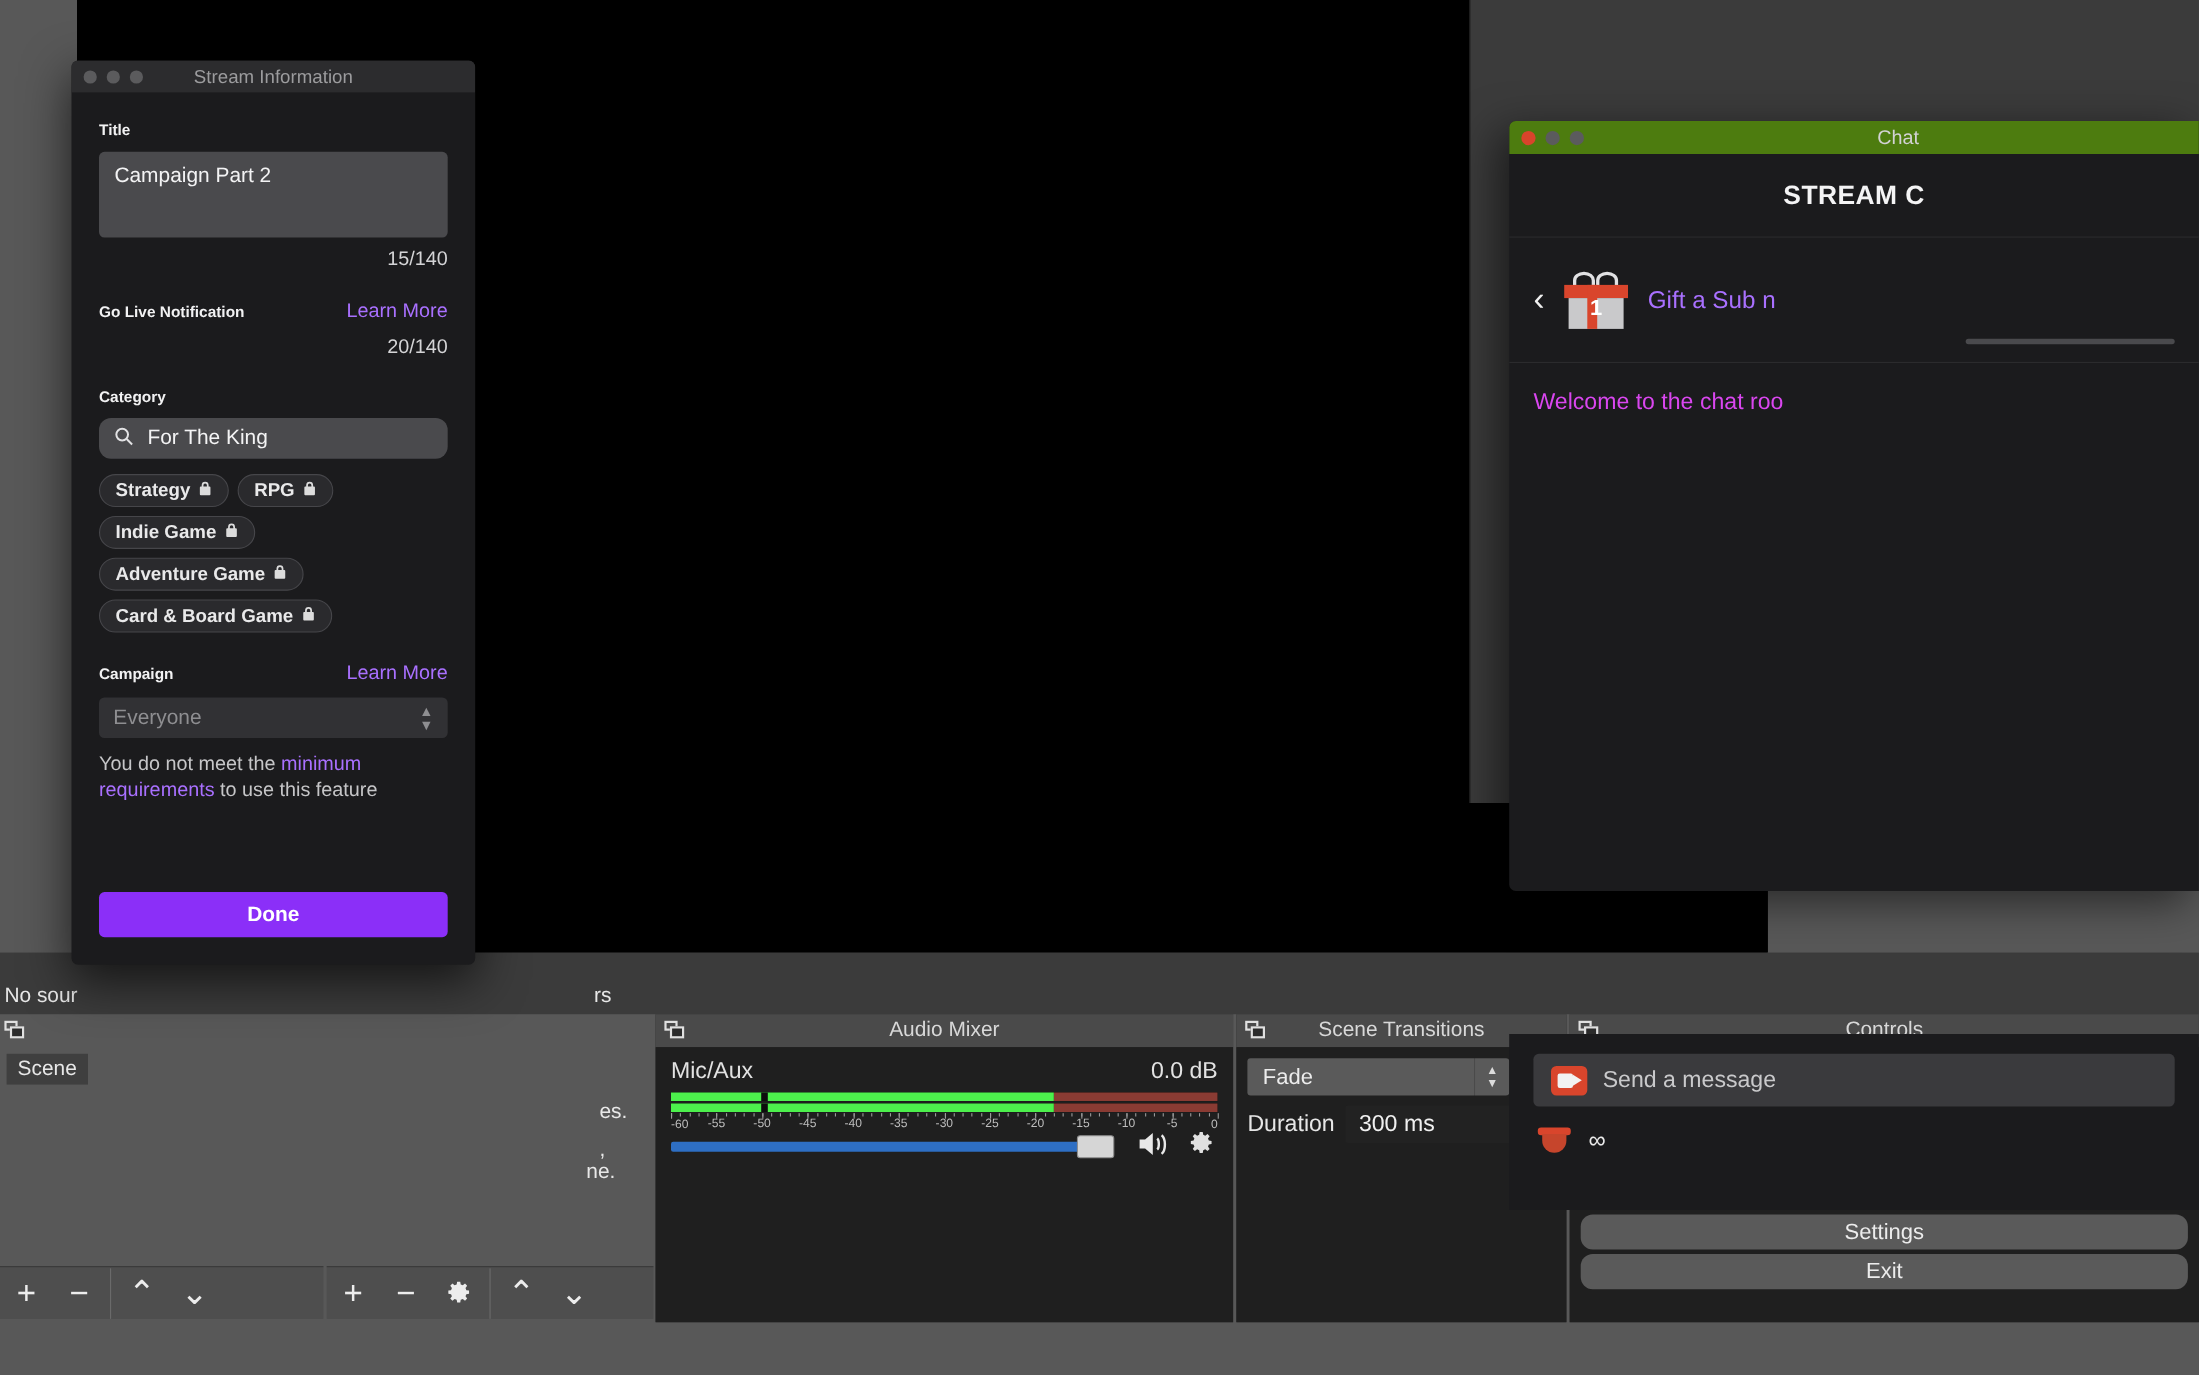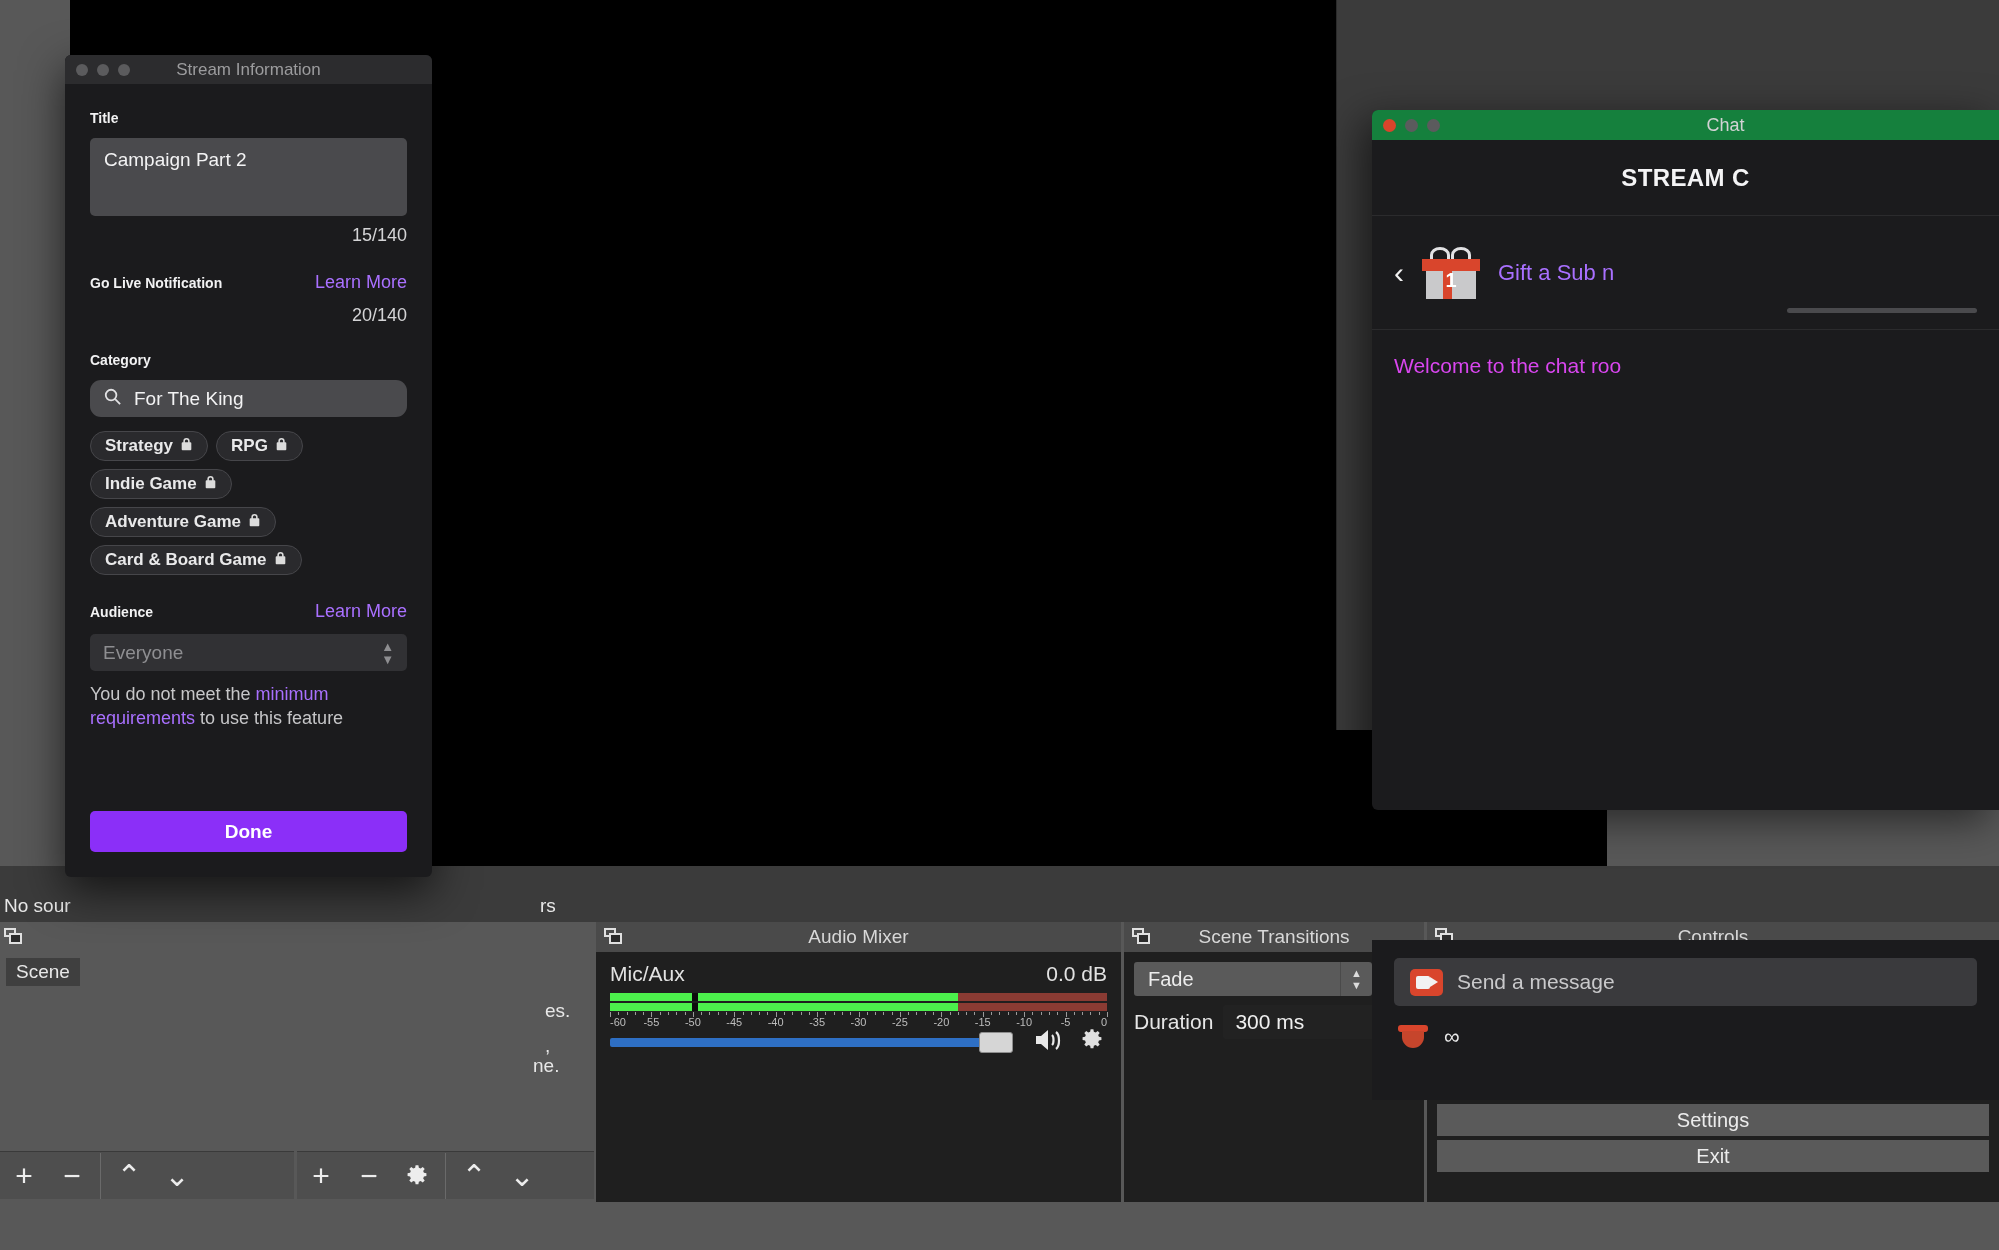--- a/index.html
+++ b/index.html
@@ -108,21 +108,21 @@
   .st-dur-spin {
     position: absolute; right: 2px; top: 1px; width: 26px; height: 32px;
     display: flex; flex-direction: column; align-items: center; justify-content: center;
     color: #e0e0e0; font-size: 13px; line-height: 1.1;
   }
 
   
   .ctrl-list { padding: 8px 10px; display: flex; flex-direction: column; gap: 4px; }
   .ctrl-btn {
     height: 32px; background: #5a5a5a; color: #ececec; font-size: 20px;
-    display: flex; align-items: center; justify-content: center; border-radius: 0;
+    display: flex; align-items: center; justify-content: center; border-radius: 11px;
   }
 
   
   .statusbar {
     position: absolute; left: 0; bottom: 0; width: 1999px; height: 38px;
     background: #585858; display: flex; align-items: center; justify-content: flex-end;
     padding-right: 26px; gap: 26px; color: #ececec; font-size: 20px;
   }
   .sb-item { display: flex; align-items: center; gap: 9px; }
   .live-dot {
@@ -190,21 +190,21 @@
   .chat-outer {
     position: absolute; left: 1336px; top: 0px; width: 663px; height: 730px;
     background: #3b3b3b; border-left: 1px solid #2a2a2a;
   }
   .chat-window {
     position: absolute; left: 1372px; top: 110px; width: 627px; height: 700px;
     background: #1b1b1d; border-radius: 6px 0 0 6px; overflow: hidden;
     box-shadow: -10px 10px 40px rgba(0,0,0,0.55);
   }
   .chat-titlebar {
-    height: 30px; background: #15803d; position: relative;
+    height: 30px; background: #4d7c0f; position: relative;
     display: flex; align-items: center; justify-content: center;
   }
   .chat-title { color: #d2d2d4; font-size: 18px; margin-left: 80px; }
   .chat-dots { position: absolute; left: 11px; top: 9px; display: flex; gap: 9px; }
   .cd-red { width: 13px; height: 13px; border-radius: 50%; background: #d9442b; }
   .cd-gray { width: 13px; height: 13px; border-radius: 50%; background: #5b5b5d; }
   .chat-header {
     height: 76px; display: flex; align-items: center; justify-content: center;
     color: #f4f4f5; font-size: 24px; font-weight: bold; letter-spacing: .4px;
     border-bottom: 1px solid #2b2b2d;
@@ -618,21 +618,21 @@
               <span>Card &amp; Board Game</span>
               <span><svg width="13" height="14" viewBox="0 0 14 16" fill="#dcdcdc">
                   <path d="M3.4 6V4.6a3.6 3.6 0 017.2 0V6h.9a1 1 0 011 1v7a1 1 0 01-1 1H2.5a1 1 0 01-1-1V7a1 1 0 011-1h.9zm1.8 0h3.6V4.6a1.8 1.8 0 00-3.6 0V6z"></path>
                 </svg></span>
             </span>
           </div>
       </div>
 
       <div class="si-section">
         <div class="si-label-row">
-          <span class="si-label">Audience</span>
+          <span class="si-label">Campaign</span>
           <span class="si-learn">Learn More</span>
         </div>
         <div class="si-select">
           <span>Everyone</span>
           <span style="font-size:13px; line-height:1;">
             <span style="display:block;">▲</span>
               <span style="display:block;">▼</span>
           </span>
         </div>
         <div class="si-note">

